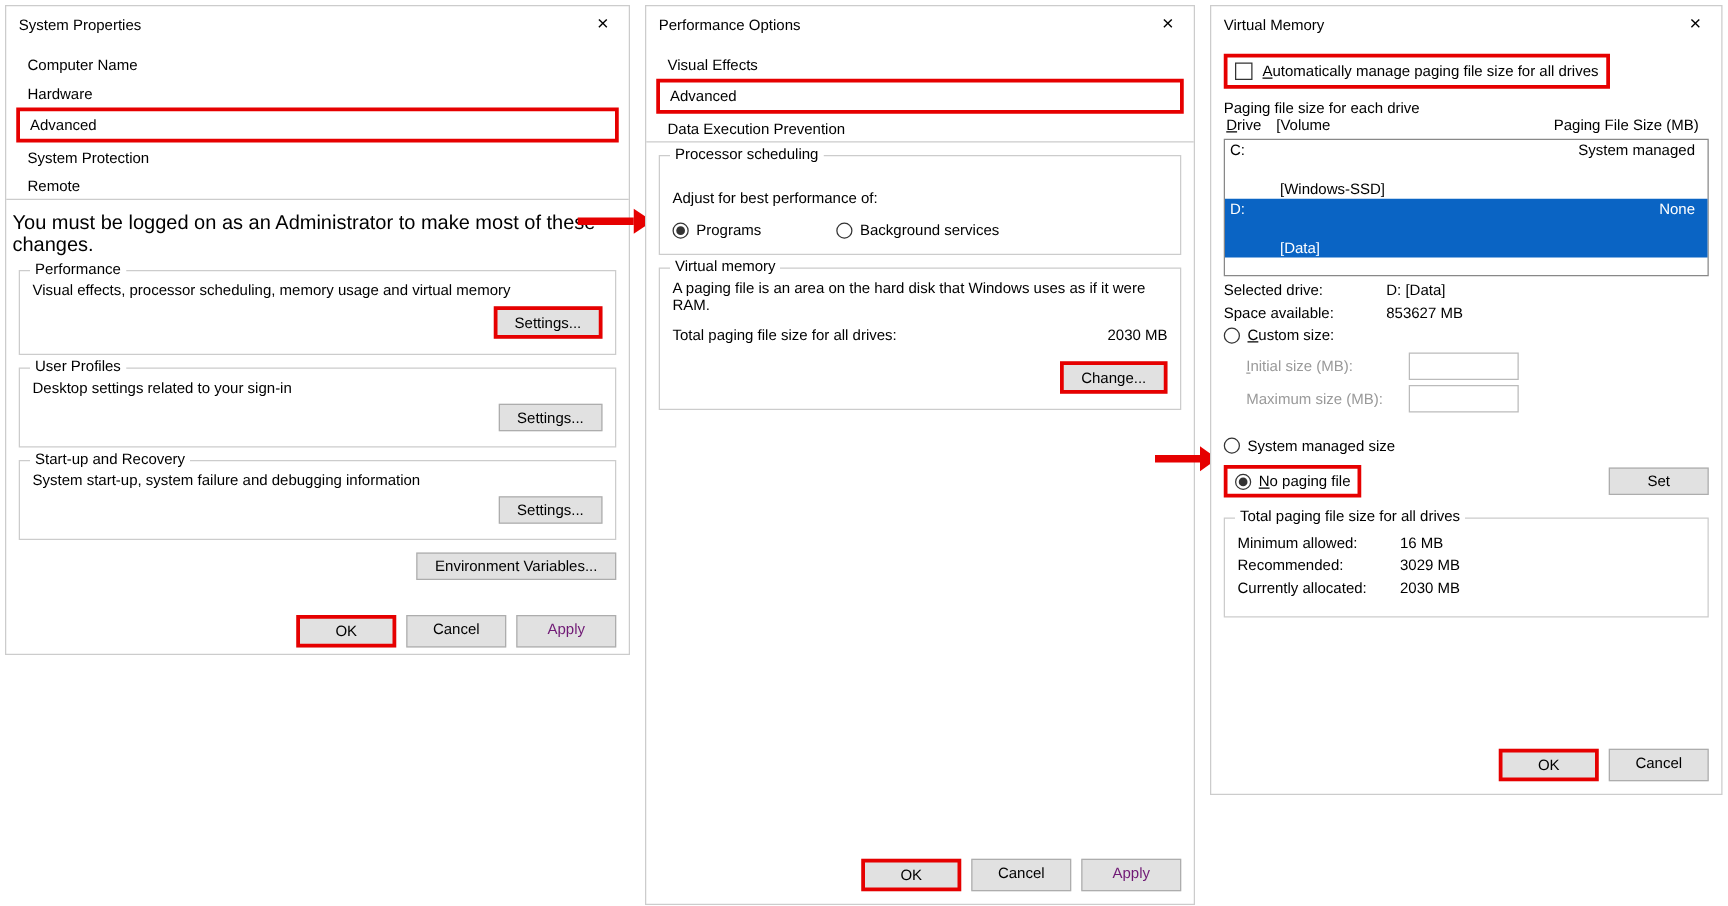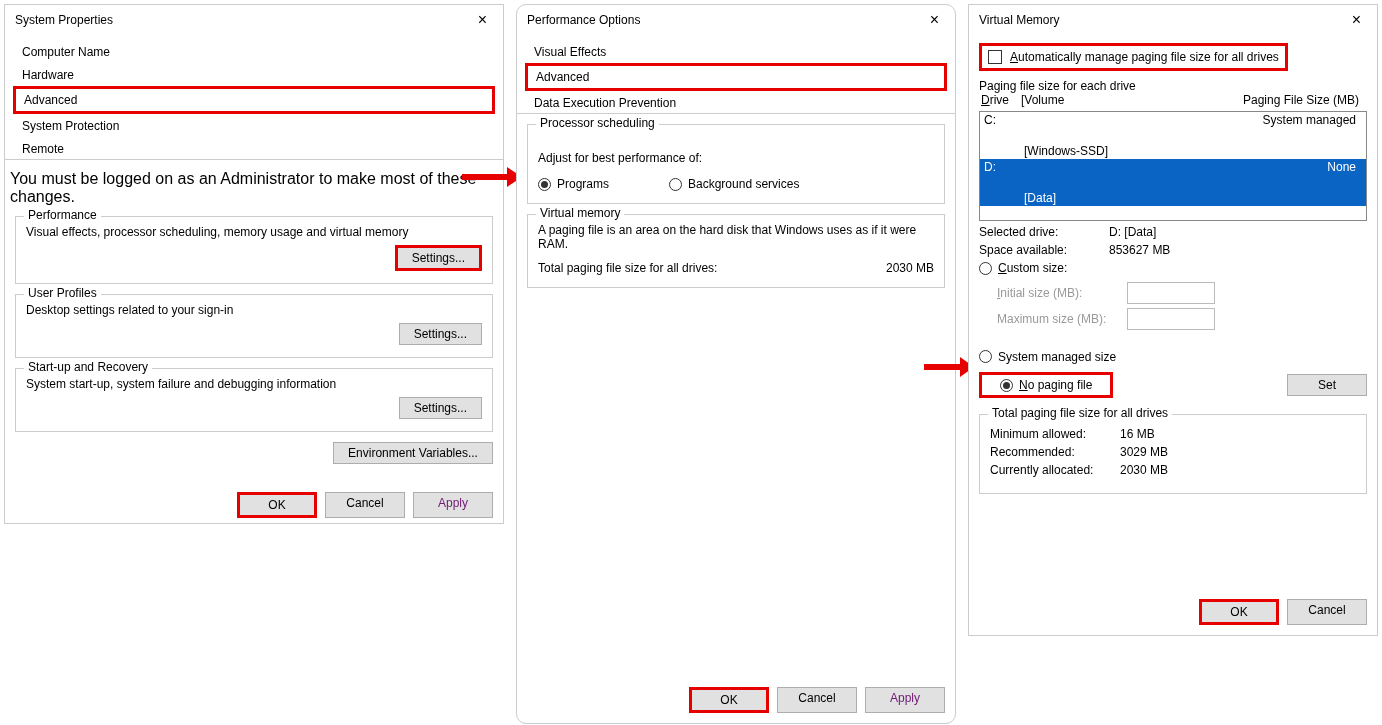--- a/index.html
+++ b/index.html
@@ -90,21 +90,21 @@
   </div>
 </div>
 
 <div class="arrow" style="left:462px; top:162px;">
   <svg width="60" height="30">
       <line x1="0" y1="15" x2="45" y2="15" stroke="#e60000" stroke-width="6"></line>
       <polygon points="45,5 60,15 45,25" fill="#e60000"></polygon>
     </svg>
 </div>
 
-<div class="dialog" style="left:516px; top:4px; width:440px; height:720px;border-radius:10px;">
+<div class="dialog" style="left:516px; top:4px; width:440px; height:720px;">
   <div class="titlebar">
     <span>Performance Options</span>
     <span class="close">×</span>
   </div>
   <div class="tabs">
     <div class="tab">Visual Effects</div>
     <div class="tab active highlight">Advanced</div>
     <div class="tab">Data Execution Prevention</div>
   </div>
 
@@ -123,20 +123,23 @@
     </div>
   </div>
 
   <div class="group">
     <span class="legend">Virtual memory</span>
     <div>A paging file is an area on the hard disk that Windows uses as if it were RAM.</div>
     <div style="display:flex; margin-top:10px;">
       <span style="flex:1;">Total paging file size for all drives:</span>
       <span>2030 MB</span>
     </div>
+    <div class="right small-gap" style="margin-top:14px;">
+      <span class="btn highlight">Change...</span>
+    </div>
   </div>
 
   <div class="row" style="position:absolute; bottom:10px; right:10px;">
     <span class="btn highlight">OK</span>
     <span class="btn">Cancel</span>
     <span class="btn disabled">Apply</span>
   </div>
 </div>
 
 <div class="arrow" style="left:924px; top:352px;">
@@ -199,21 +202,21 @@
     <div style="display:flex; align-items:center; gap:10px; margin:4px 0 20px 18px;">
       <span class="lbl-disabled" style="width:120px;">Maximum size (MB):</span>
       <span class="num-input"></span>
     </div>
 
     <div class="radio">
         <span class="circ"></span>
         <span>System managed size</span>
       </div>
     <div style="display:flex; justify-content:space-between; align-items:center; margin-top:6px;">
-      <span class="radio highlight" style="padding:3px 18px;align-items:flex-end;">
+      <span class="radio highlight" style="padding:3px 6px;align-items:flex-end;">
           <span class="circ sel"></span>
           <span class="underline-first">No paging file</span>
         </span>
       <span class="btn"><span class="underline-first">Set</span></span>
     </div>
   </div>
 
   <div class="group" style="margin:16px 10px;">
     <span class="legend">Total paging file size for all drives</span>
     <div class="kv">

